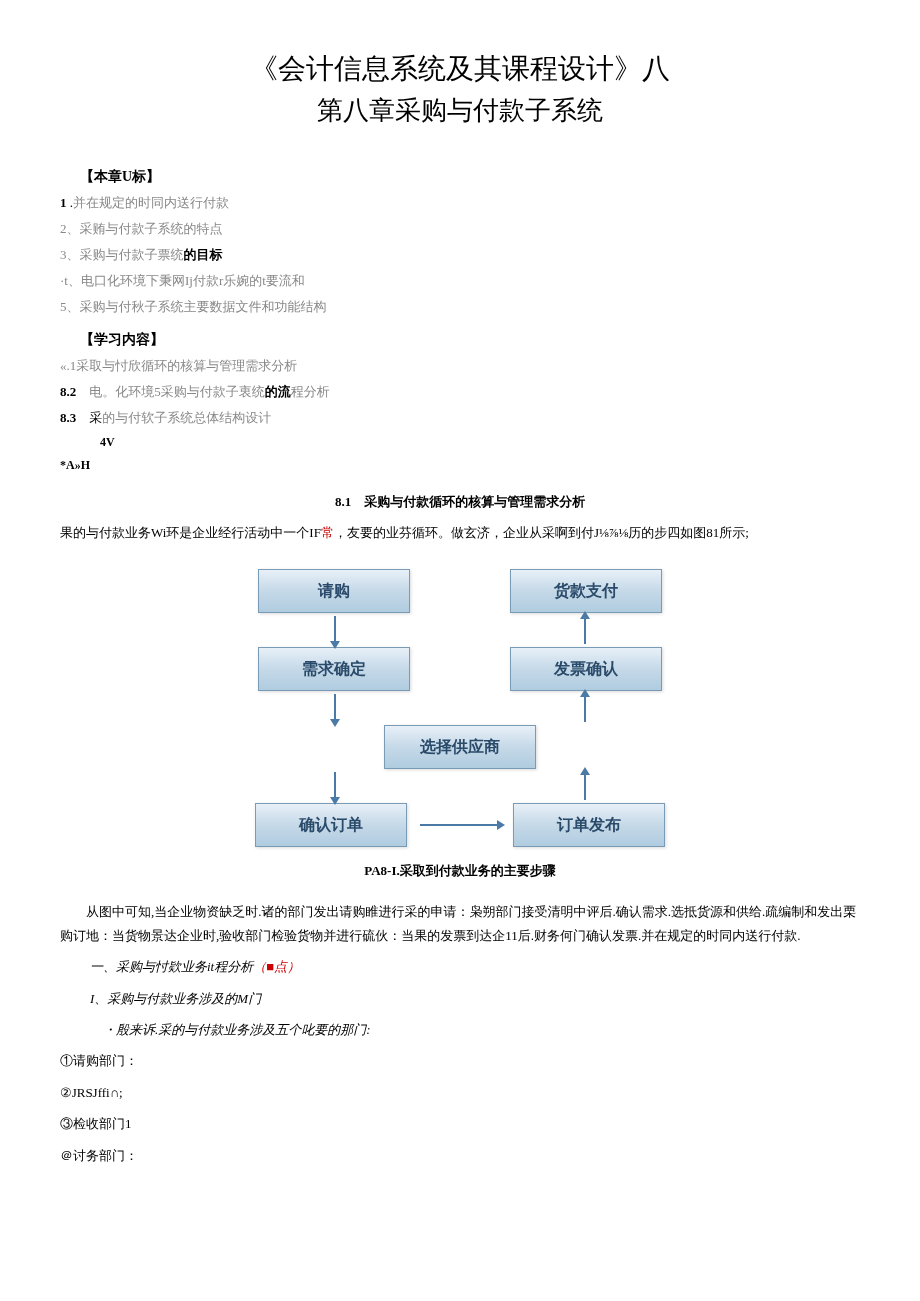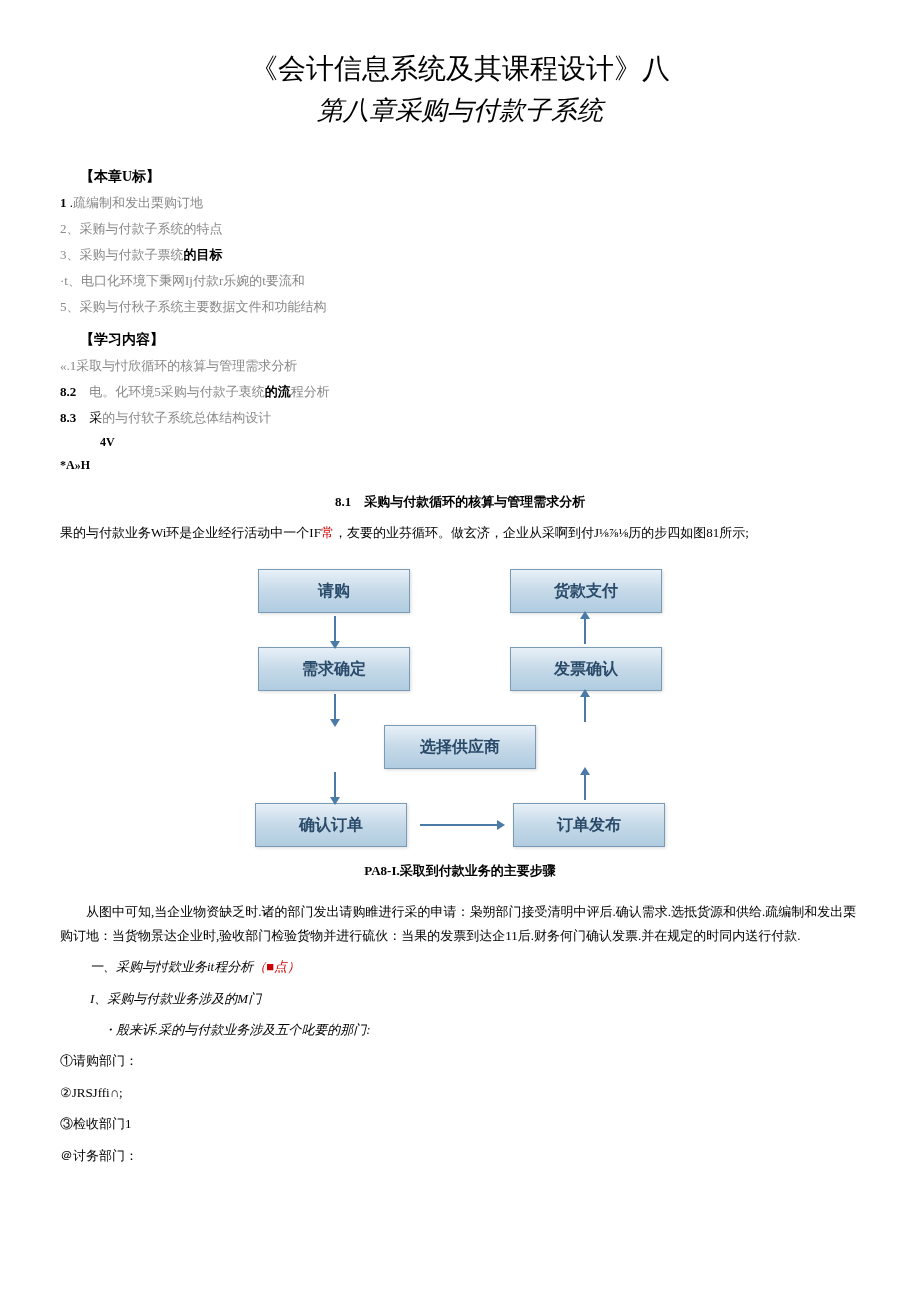--- a/index.html
+++ b/index.html
@@ -16,21 +16,20 @@
     font-weight: normal;
     margin: 10px 0 5px 0;
     font-family: "SimSun", serif;
   }
   .title-sub {
     text-align: center;
     font-size: 26px;
     font-weight: normal;
     margin: 0 0 40px 0;
     font-family: "SimSun", serif;
-    font-style: italic;
   }
   .section-header {
     font-size: 14px;
     font-weight: bold;
     margin: 15px 0 8px 20px;
   }
   .list-item {
     font-size: 13px;
     margin: 8px 0 8px 0;
   }
@@ -141,21 +140,21 @@
 </style>
 </head>
 <body>
 
 <div class="title-main">《会计信息系统及其课程设计》八</div>
 <div class="title-sub">第八章采购与付款子系统</div>
 
 <div class="section-header">【本章U标】</div>
 
 <div class="list-item">
-  <span class="num-bold">1</span><span> .</span><span class="gray">疏编制和发出栗购订地</span>
+  <span class="num-bold">1</span><span> .</span><span class="gray">并在规定的时同内送行付款</span>
 </div>
 <div class="list-item">
   <span class="gray">2、</span><span class="gray">采贿与付款子系统的特点</span>
 </div>
 <div class="list-item">
   <span class="gray">3、</span><span class="gray">采购与付款子票统</span><span class="bold-black">的目标</span>
 </div>
 <div class="list-item">
   <span class="gray">·t、</span><span class="gray">电口化环境下秉网Ij付款r乐婉的t要流和</span>
 </div>

